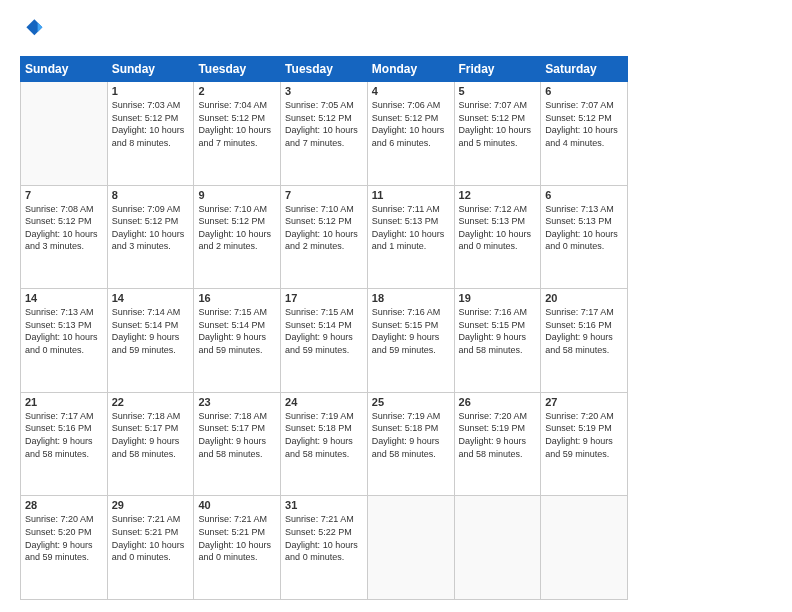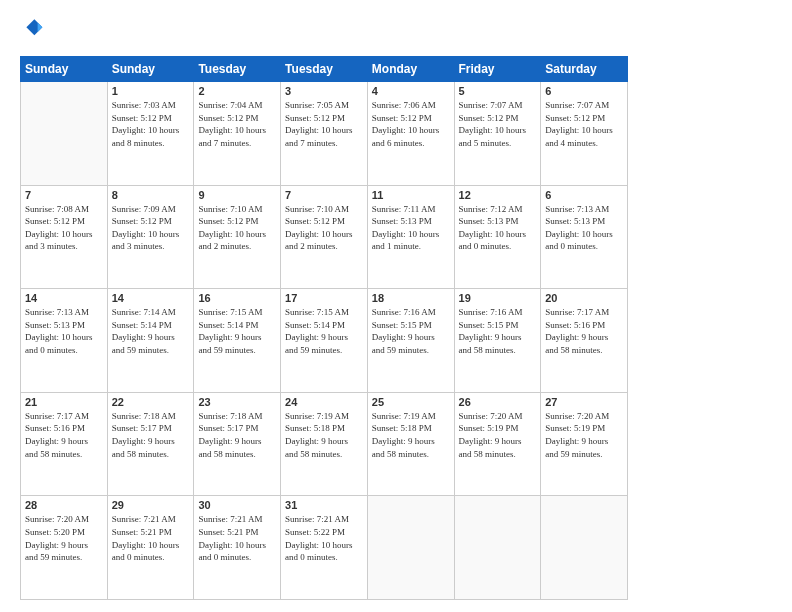--- a/index.html
+++ b/index.html
@@ -82,21 +82,20 @@
     .day-num {
       font-size: 11px;
       font-weight: bold;
       display: block;
       margin-bottom: 2px;
     }
     .day-info {
       font-size: 9px;
       line-height: 1.4;
       color: #333;
-      font-family: Liberation Serif, serif;
     }
     .empty-cell {
       background: #f9f9f9;
     }
     .week-row td {
       height: 85px;
     }
   </style>
 </head>
 <body>
@@ -251,21 +250,21 @@
         <tr class="week-row">
           <td>
             <span class="day-num">28</span>
             <div class="day-info">Sunrise: 7:20 AM<br>Sunset: 5:20 PM<br>Daylight: 9 hours<br>and 59 minutes.</div>
           </td>
           <td>
             <span class="day-num">29</span>
             <div class="day-info">Sunrise: 7:21 AM<br>Sunset: 5:21 PM<br>Daylight: 10 hours<br>and 0 minutes.</div>
           </td>
           <td>
-            <span class="day-num">30</span>
+            <span class="day-num">40</span>
             <div class="day-info">Sunrise: 7:21 AM<br>Sunset: 5:21 PM<br>Daylight: 10 hours<br>and 0 minutes.</div>
           </td>
           <td>
             <span class="day-num">31</span>
             <div class="day-info">Sunrise: 7:21 AM<br>Sunset: 5:22 PM<br>Daylight: 10 hours<br>and 0 minutes.</div>
           </td>
           <td class="empty-cell"></td>
           <td class="empty-cell"></td>
           <td class="empty-cell"></td>
         </tr>

